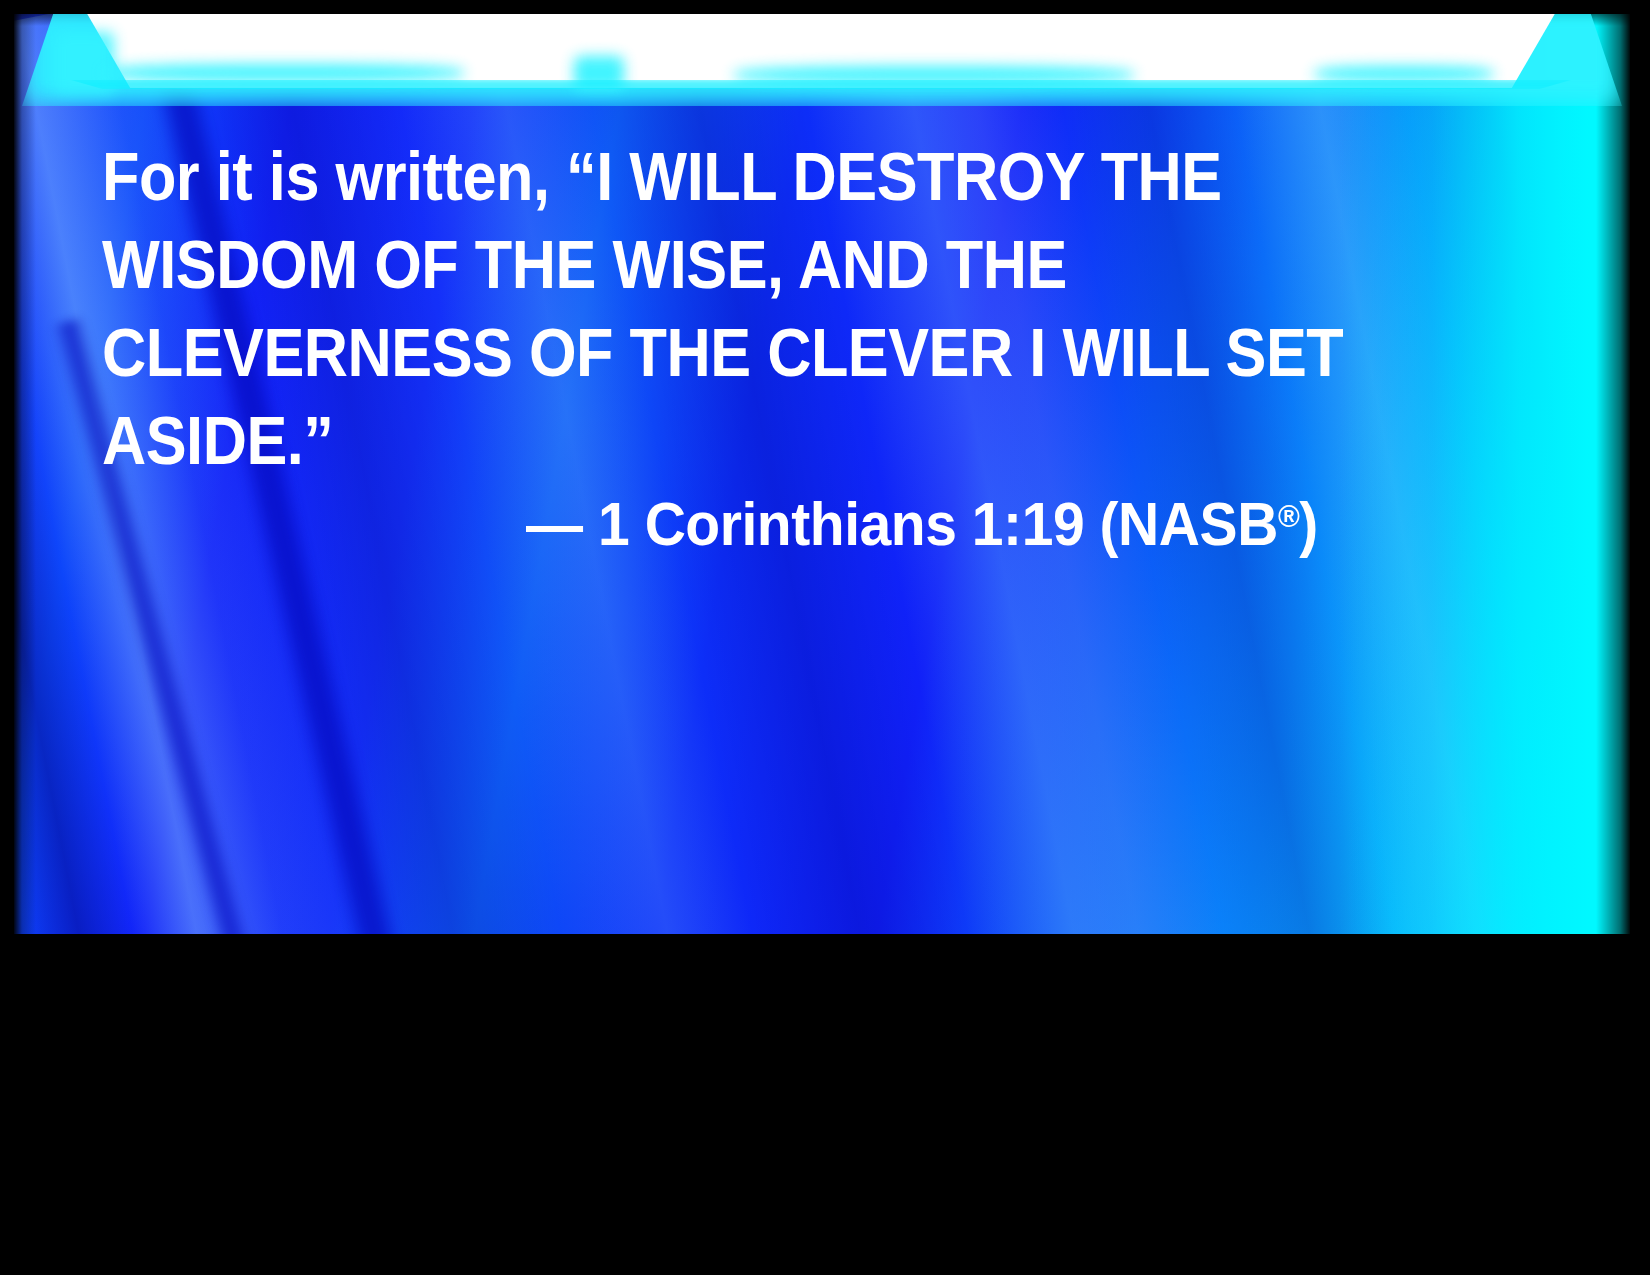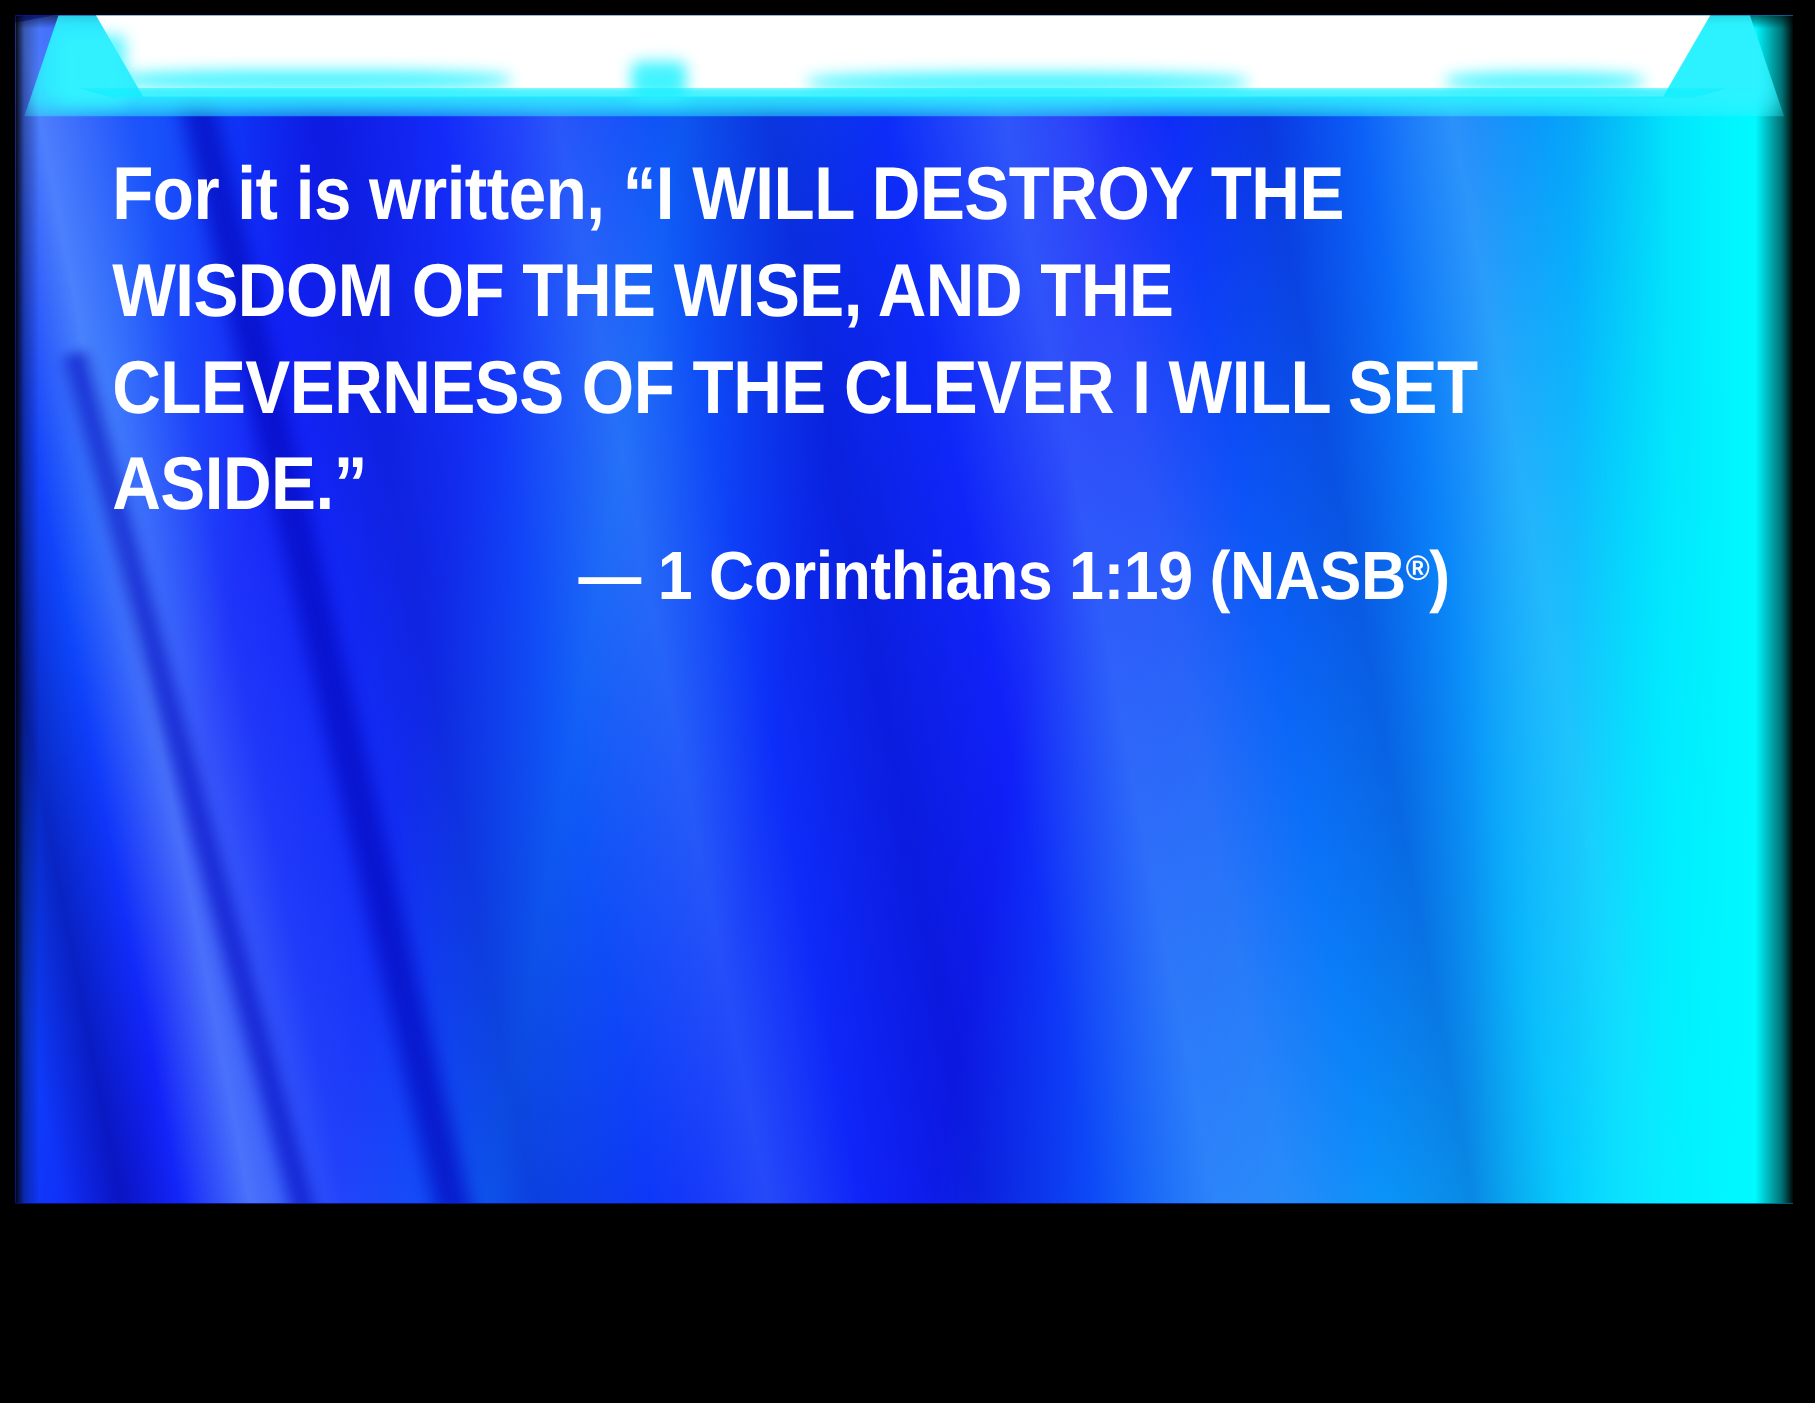--- a/index.html
+++ b/index.html
@@ -5,21 +5,21 @@
 <style>
   html, body {
     margin: 0;
     padding: 0;
     background: #000000;
   }
 
   .slide {
     position: relative;
     width: 1650px;
-    height: 1094px;
+    height: 934px;
     background: #000000;
     overflow: hidden;
     font-family: "Liberation Sans", "DejaVu Sans", sans-serif;
   }
 
   
   .canvas {
     position: absolute;
     left: 14px;
     top: 14px;

